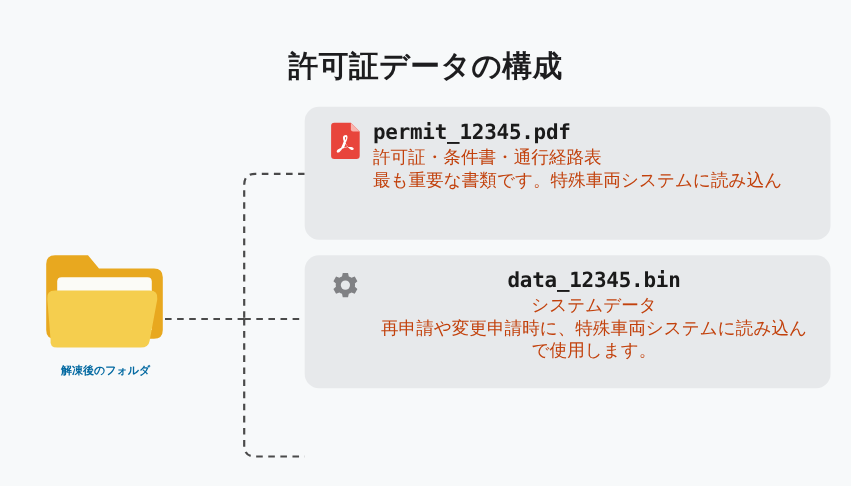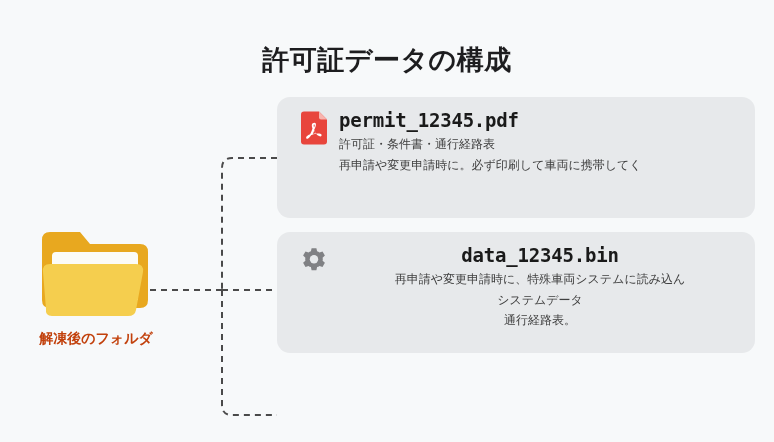--- a/index.html
+++ b/index.html
@@ -62,23 +62,23 @@
     top: 0;
     width: 118px;
     height: 96px;
   }
   .folder-label {
     position: absolute;
     left: 0;
     top: 104px;
     width: 152px;
     text-align: center;
-    font-size: 14px;
+    font-size: 10px;
     font-weight: bold;
-    color: #c2410c;
+    color: #0369a1;
     white-space: nowrap;
   }
 
   
   .card {
     position: absolute;
     left: 277px;
     width: 478px;
     background: #e7e9eb;
     border-radius: 13px;
@@ -105,22 +105,22 @@
   .filename {
     font-family: "DejaVu Sans Mono", "Liberation Mono", monospace;
     font-size: 19px;
     font-weight: bold;
     color: #1a1a1a;
     line-height: 26px;
     letter-spacing: -0.2px;
     white-space: nowrap;
   }
   .desc {
-    font-size: 12px;
-    color: #404040;
+    font-size: 16px;
+    color: #c2410c;
     line-height: 20.5px;
     margin-top: 1px;
   }
   .desc-line { white-space: nowrap; }
 </style>
 </head>
 <body>
 
 <div id="stage">
 
@@ -161,38 +161,38 @@
                c-0.5 -1.3 -0.8 -2.6 -0.7 -3.6 C13.9 12.6 15.3 11.8 16.6 11.8 Z
                M16.3 13.6 c-0.5 0 -0.7 0.5 -0.6 1.3 c0.1 0.5 0.2 1.1 0.4 1.7 c0.4 -1 0.6 -1.9 0.6 -2.4
                C16.7 13.8 16.6 13.6 16.3 13.6 Z
                M16.2 19.6 c-0.4 1.2 -0.9 2.4 -1.4 3.5 c1 -0.4 2.1 -0.7 3.2 -0.9
                C17.3 21.5 16.7 20.6 16.2 19.6 Z" fill="#ffffff"></path>
     </svg>
     <div class="card-body">
       <div class="filename">permit_12345.pdf</div>
       <div class="desc">
         <div class="desc-line">許可証・条件書・通行経路表</div>
-        <div class="desc-line">再申請や変更申請時に。必ず印刷して車両に携帯してく</div>
+        <div class="desc-line">最も重要な書類です。特殊車両システムに読み込ん</div>
       </div>
     </div>
   </div>
 
   <div class="card card-2">
     <svg class="card-icon" viewBox="0 0 32 34" xmlns="http://www.w3.org/2000/svg">
       <path d="M13.6 2.2 h4.8 l0.7 3.1 c0.9 0.3 1.7 0.7 2.4 1.2 l3 -1.1 l2.4 4.2 l-2.3 2.1
                c0.1 0.5 0.2 1 0.2 1.5 c0 0.5 -0.1 1 -0.2 1.5 l2.3 2.1 l-2.4 4.2 l-3 -1.1
                c-0.7 0.5 -1.5 0.9 -2.4 1.2 l-0.7 3.1 h-4.8 l-0.7 -3.1 c-0.9 -0.3 -1.7 -0.7 -2.4 -1.2
                l-3 1.1 l-2.4 -4.2 l2.3 -2.1 c-0.1 -0.5 -0.2 -1 -0.2 -1.5 c0 -0.5 0.1 -1 0.2 -1.5
                l-2.3 -2.1 l2.4 -4.2 l3 1.1 c0.7 -0.5 1.5 -0.9 2.4 -1.2 Z" fill="#808184"></path>
       <circle cx="16" cy="13.2" r="4.2" fill="#e7e9eb"></circle>
     </svg>
     <div class="card-body">
       <div class="filename">data_12345.bin</div>
       <div class="desc">
+        <div class="desc-line">システムデータ</div>
         <div class="desc-line">再申請や変更申請時に、特殊車両システムに読み込ん</div>
-        <div class="desc-line">システムデータ</div>
-        <div class="desc-line">通行経路表。</div>
+        <div class="desc-line">で使用します。</div>
       </div>
     </div>
   </div>
 
 
 </div>
 
 </body></html>

